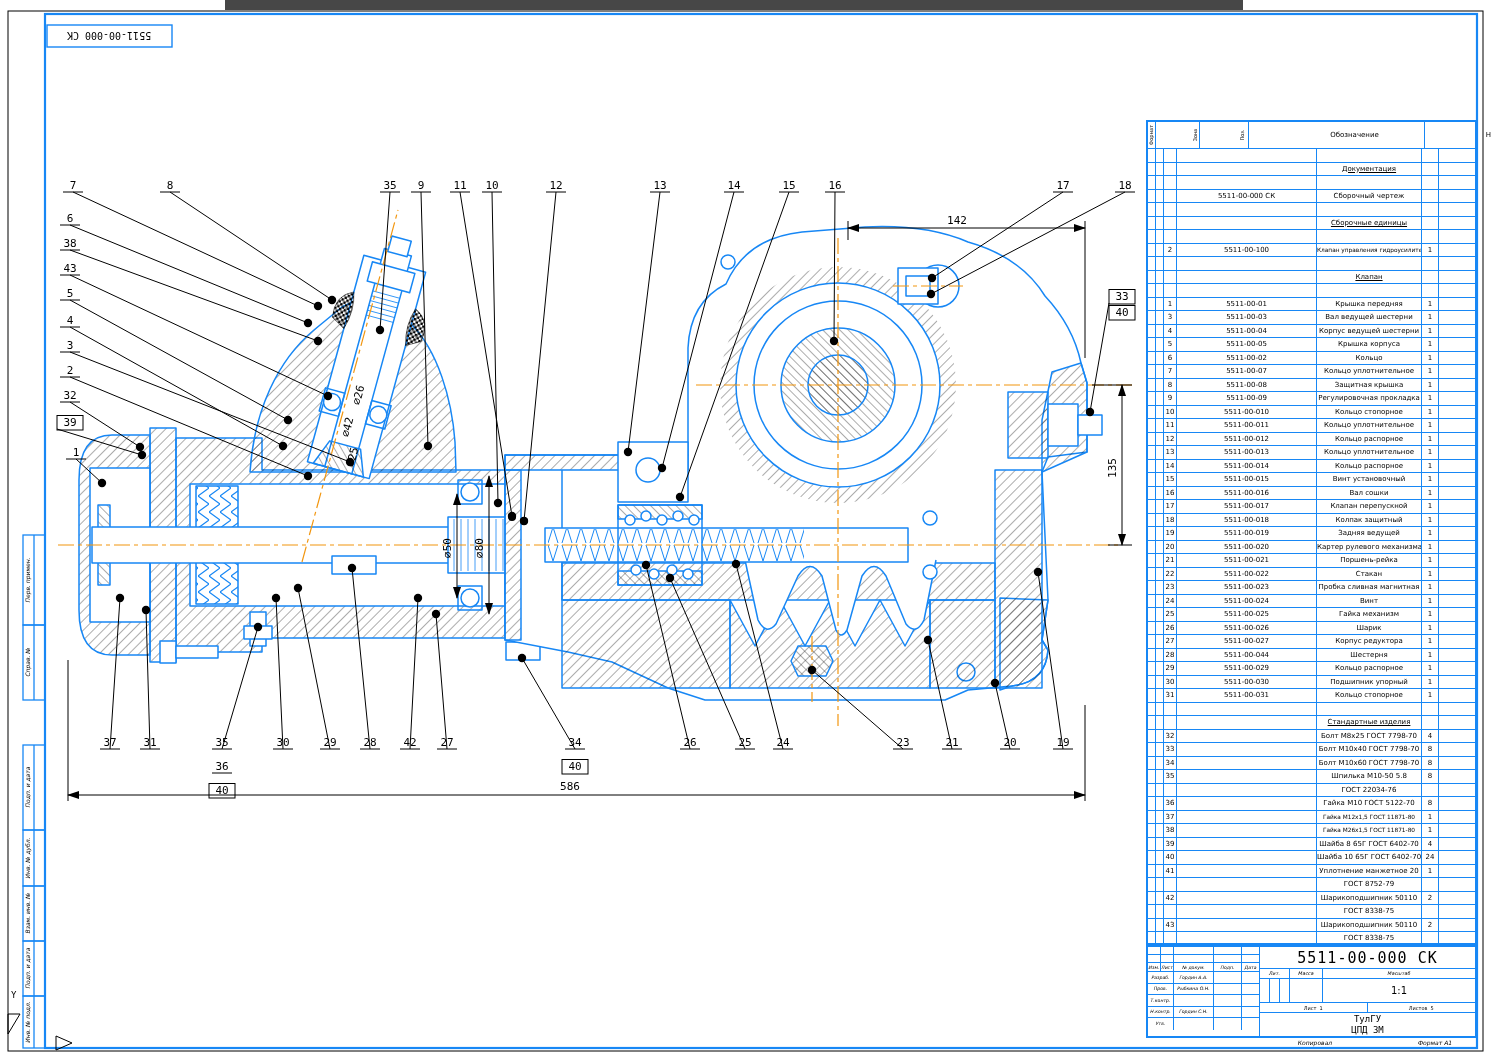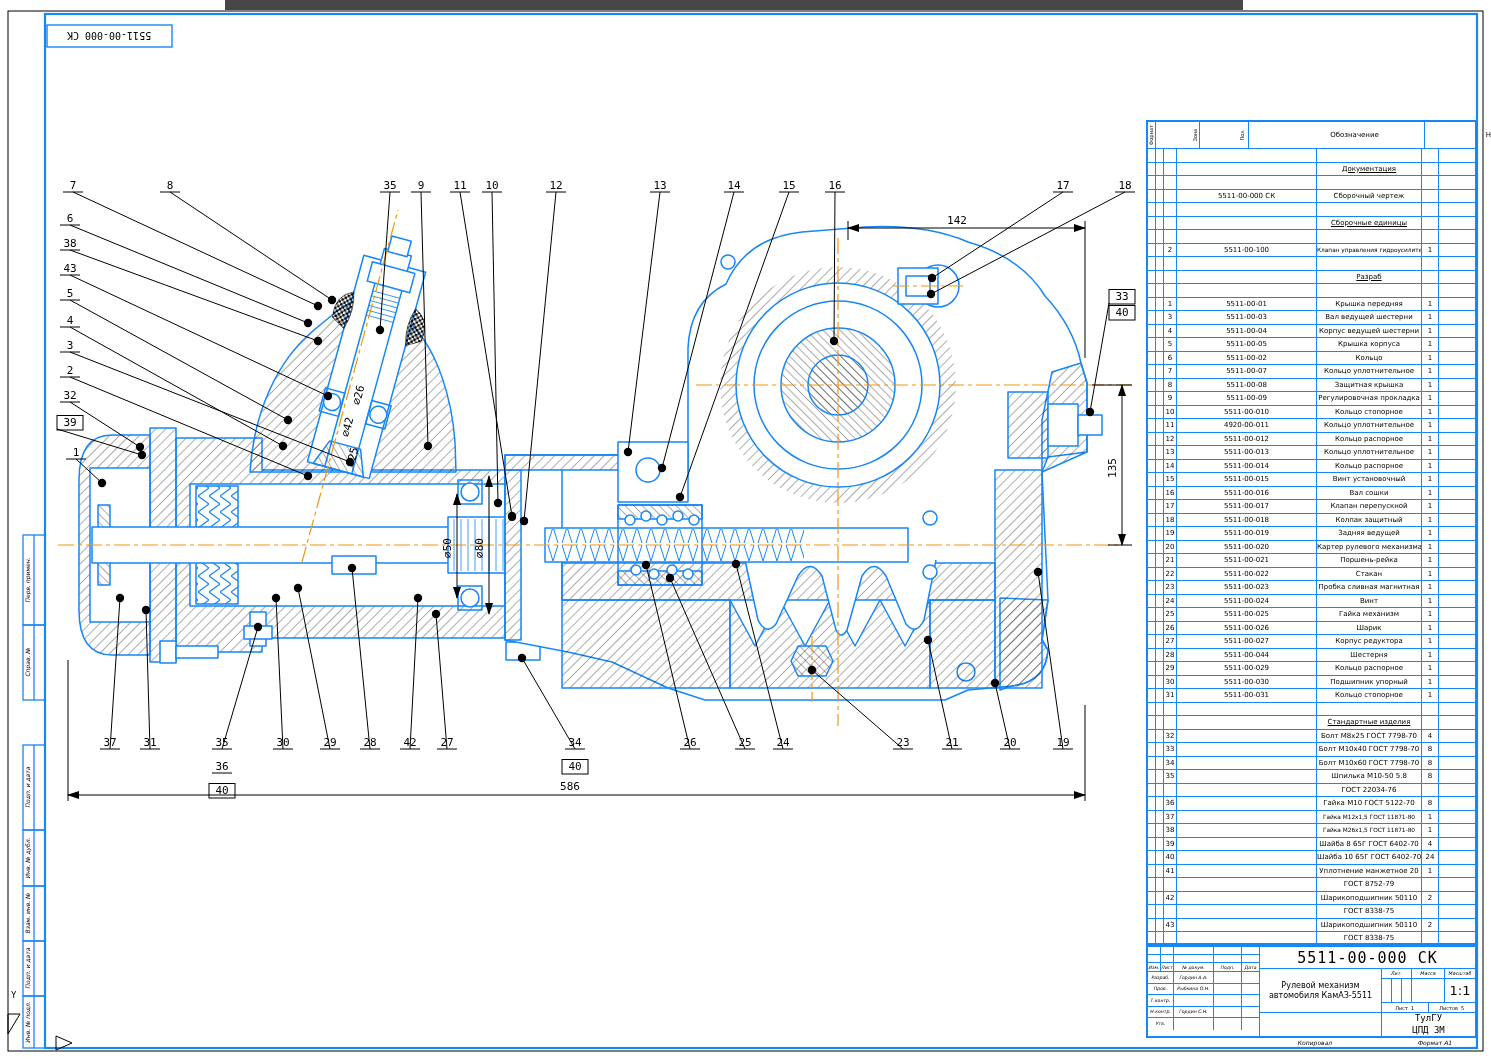--- a/index.html
+++ b/index.html
@@ -46,26 +46,26 @@
   .tb-name{width:122px;border-right:1px solid #1787f5;display:flex;flex-direction:column;}
   .tb-name .nm{height:44px;border-bottom:1px solid #1787f5;display:flex;flex-direction:column;
       align-items:center;justify-content:center;font-size:8px;text-align:center;line-height:10px;}
   .tb-name .nm2{flex:1;}
   .tb-lms{flex:1;display:flex;flex-direction:column;}
   .lms-h{display:grid;grid-template-columns:30px 33px 1fr;height:10px;border-bottom:1px solid #1787f5;}
   .lms-h>div{border-right:1px solid #1787f5;font-size:4.8px;font-style:italic;display:flex;
       align-items:center;justify-content:center;}
   .lms-h>div:last-child{border-right:none;}
   .lms-v{display:grid;grid-template-columns:10px 10px 10px 33px 1fr;height:24px;border-bottom:1px solid #1787f5;}
-  .lms-v>div{border-right:1px solid #1787f5;display:flex;align-items:center;justify-content:center;font-size:13px;}
+  .lms-v>div{border-right:1px solid #1787f5;display:flex;align-items:center;justify-content:center;font-size:10px;}
   .lms-v>div:last-child{border-right:none;}
   .lms-s{display:grid;grid-template-columns:1fr 1fr;height:10px;border-bottom:1px solid #1787f5;}
   .lms-s>div{border-right:1px solid #1787f5;font-size:5px;display:flex;align-items:center;justify-content:center;gap:3px;}
   .lms-s>div:last-child{border-right:none;}
-  .lms-org{flex:1;display:flex;flex-direction:column;align-items:center;justify-content:space-between;
+  .lms-org{flex:1;display:flex;flex-direction:column;align-items:center;justify-content:center;
       font-family:"DejaVu Sans Mono",monospace;font-size:9px;line-height:11px;}
   .footer-txt{position:absolute;font-size:6px;font-style:italic;z-index:3;}
 </style>
 </head>
 <body>
 
 <div class="page">
   <div class="topbar"></div>
 
   <svg id="cad" width="1491" height="1059" viewBox="0 0 1491 1059" style="position:absolute;left:0;top:0;z-index:1;">
@@ -649,21 +649,21 @@
           <div class="sc"></div>
           <div class="sc"></div>
           <div class="sc"></div>
           <div class="sc"></div>
         </div>
         <div class="spec-row">
           <div class="sc"></div>
           <div class="sc"></div>
           <div class="sc"></div>
           <div class="sc"></div>
-          <div class="sc sec">Разраб</div>
+          <div class="sc sec">Клапан</div>
           <div class="sc"></div>
           <div class="sc"></div>
         </div>
         <div class="spec-row">
           <div class="sc"></div>
           <div class="sc"></div>
           <div class="sc"></div>
           <div class="sc"></div>
           <div class="sc"></div>
           <div class="sc"></div>
@@ -747,21 +747,21 @@
           <div class="sc">10</div>
           <div class="sc">5511-00-010</div>
           <div class="sc">Кольцо стопорное</div>
           <div class="sc">1</div>
           <div class="sc"></div>
         </div>
         <div class="spec-row">
           <div class="sc"></div>
           <div class="sc"></div>
           <div class="sc">11</div>
-          <div class="sc">4920-00-011</div>
+          <div class="sc">5511-00-011</div>
           <div class="sc">Кольцо уплотнительное</div>
           <div class="sc">1</div>
           <div class="sc"></div>
         </div>
         <div class="spec-row">
           <div class="sc"></div>
           <div class="sc"></div>
           <div class="sc">12</div>
           <div class="sc">5511-00-012</div>
           <div class="sc">Кольцо распорное</div>
@@ -1154,27 +1154,20 @@
       <div class="pr cols4" style="border-bottom:none;">
           <div>Утв.</div>
           <div></div>
           <div></div>
           <div></div>
         </div>
     </div>
     <div class="tb-right">
       <div class="tb-doc">5511-00-000 СК</div>
       <div class="tb-mid">
-        <div class="tb-name">
-          <div class="nm">
-            <span>Рулевой механизм</span>
-            <span>автомобиля КамАЗ-5511</span>
-          </div>
-          <div class="nm2"></div>
-        </div>
         <div class="tb-lms">
           <div class="lms-h">
             <div>Лит.</div>
             <div>Масса</div>
             <div>Масштаб</div>
           </div>
           <div class="lms-v">
             <div></div>
               <div></div>
               <div></div>

